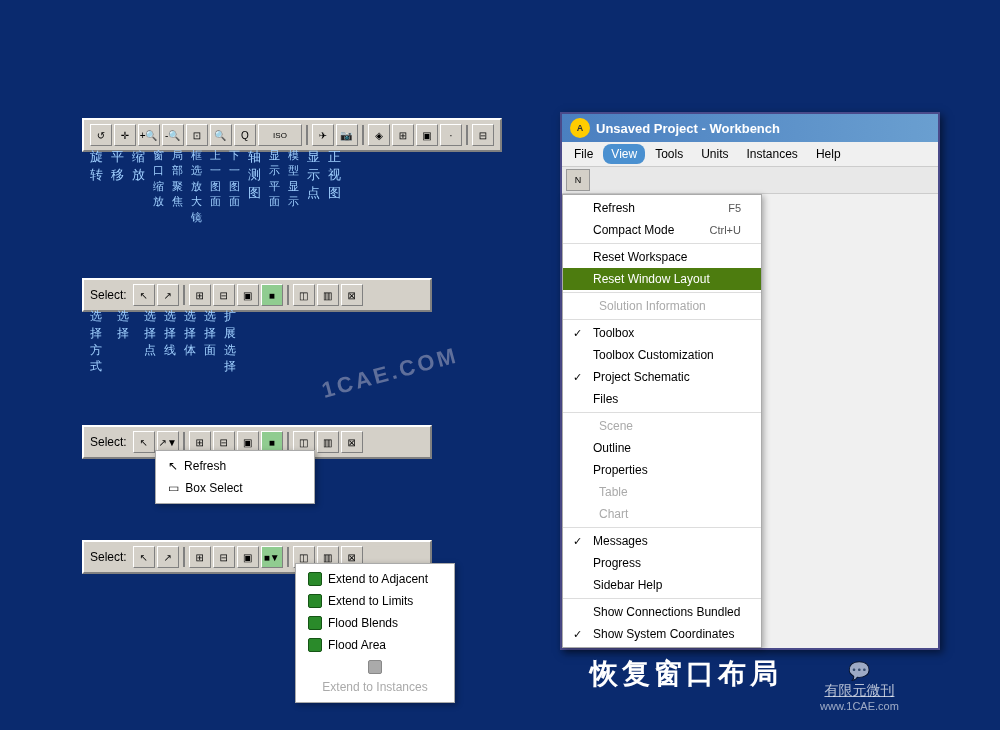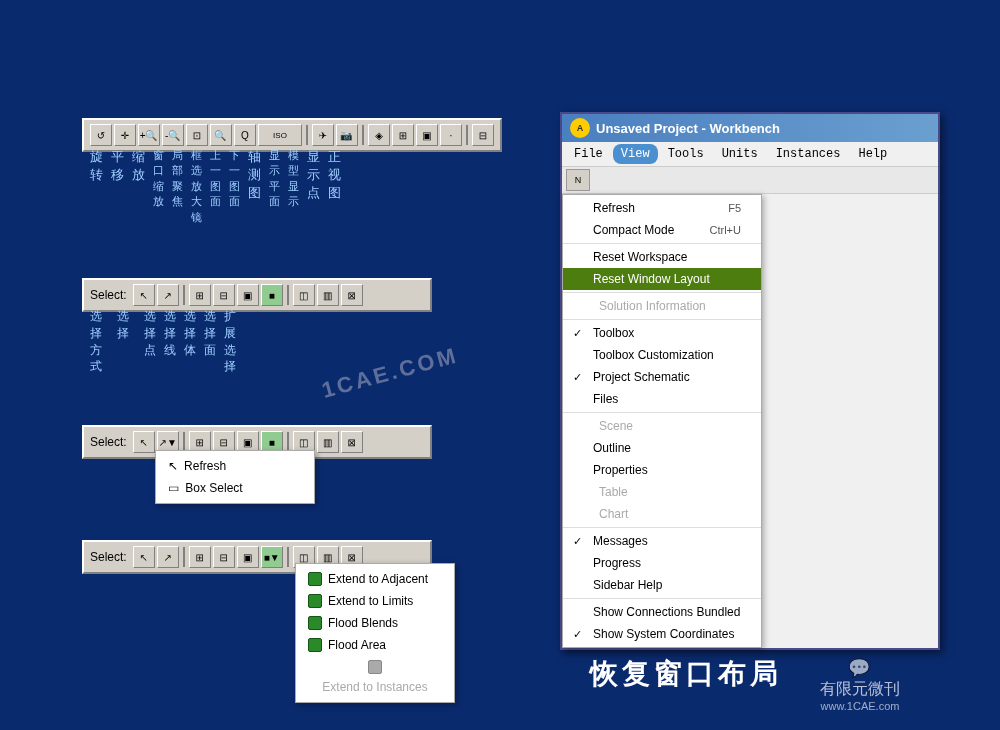--- a/index.html
+++ b/index.html
@@ -97,21 +97,20 @@
       font-weight: bold;
       color: #333;
     }
 
     .window-menubar {
       background: #f0f0f0;
       border-bottom: 1px solid #ccc;
       display: flex;
       padding: 2px 4px;
       gap: 2px;
-      font-family: Liberation Mono, monospace;
     }
 
     .menu-item {
       padding: 3px 8px;
       font-size: 12px;
       cursor: pointer;
       color: #000;
     }
 
     .menu-item:hover, .menu-item.active {
@@ -588,15 +587,15 @@
         <span>Show System Coordinates</span>
       </div>
     </div>
   </div>
 </div>
 
 <div class="chinese-title" style="top:655px;left:590px;">恢复窗口布局</div>
 
 <div class="watermark" style="bottom:18px;left:820px;">
   <div style="font-size:18px;">💬</div>
-  <div style="color:rgba(255,255,255,0.7);font-size:16px;">有限元微刊</div>
+  <div style="color:rgba(255,255,255,0.7);font-size:14px;text-decoration:underline;">有限元微刊</div>
   <div style="color:rgba(255,255,255,0.6);font-size:11px;">www.1CAE.com</div>
 </div>
 
 </body></html>

